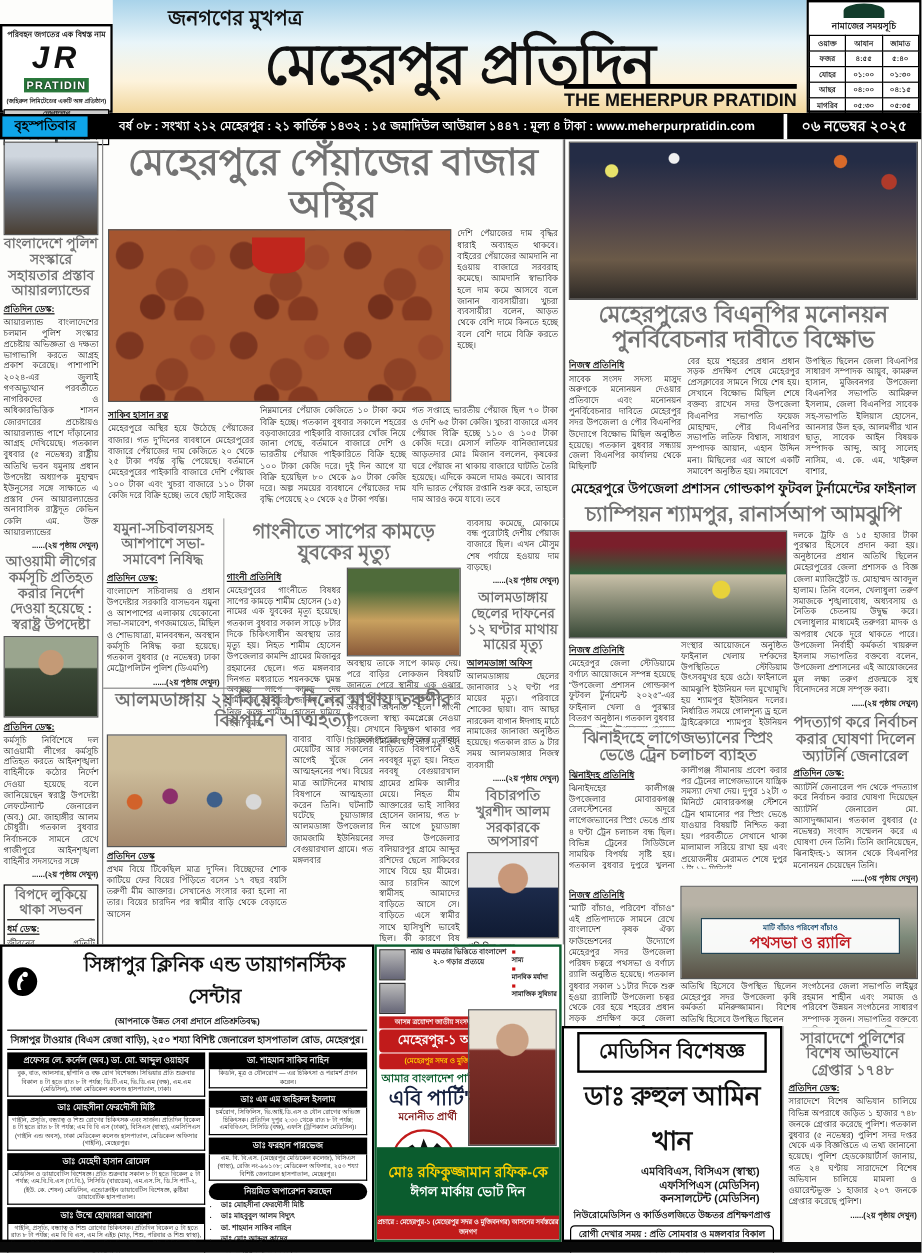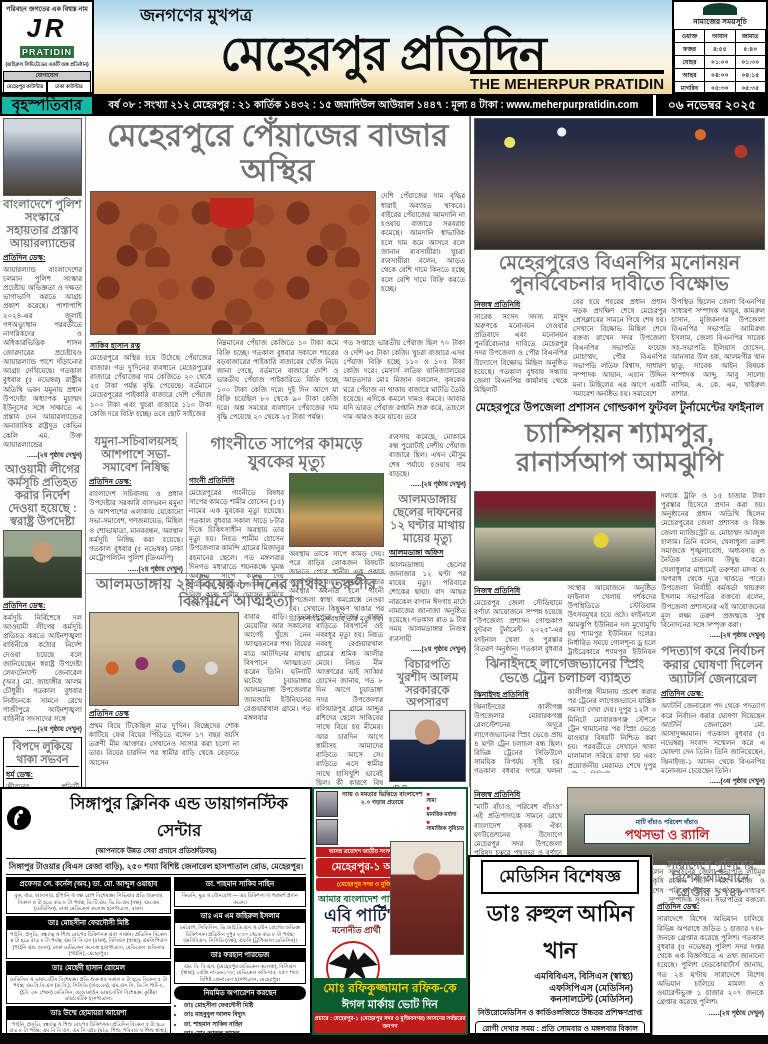--- a/index.html
+++ b/index.html
@@ -10,21 +10,21 @@
   .hl{font-weight:800;color:#737373;line-height:1.12;}
   .byline{font-weight:bold;font-size:7.5px;text-decoration:underline;margin:2px 0 1px;}
   .bt{font-size:7px;text-align:justify;line-height:1.32;color:#141414;word-break:break-word;}
   .jump{font-size:6.5px;text-align:right;font-weight:bold;margin-top:1px;}
   .cols{display:flex;gap:5px;}
   .c{flex:1;min-width:0;}
   .photo{position:relative;overflow:hidden;border:1px solid #555;}
   .kicker{font-weight:800;text-align:center;}
   
   .header{top:0;left:0;width:768px;height:95px;display:flex;border-bottom:1px solid #000;}
-  .jr{width:94px;border:2px solid #000;background:#fff;text-align:center;padding:2px 1px;box-sizing:border-box;}
+  .jr{width:94px;border:2px solid #000;background:#fff;text-align:center;padding:2px 1px;box-sizing:border-box;margin-top:20px;}
   .jr-top{font-size:6.5px;font-weight:bold;}
   .jr-brand{font-size:26px;font-weight:800;font-style:italic;letter-spacing:4px;line-height:1;}
   .jr-brand2{font-size:9px;font-weight:800;letter-spacing:1px;color:#fff;background:#2b7a3d;
              text-shadow:0 0 2px #000;padding:1px 2px;display:inline-block;}
   .jr-sub{font-size:5px;font-weight:bold;margin-top:2px;}
   .jr-contact-h{font-size:5.5px;background:#ccc;border:1px solid #000;margin-top:2px;font-weight:bold;}
   .jr-table{display:flex;font-size:5px;font-weight:bold;}
   .jr-table>div{flex:1;border:1px solid #000;padding:1px;}
   .mast{flex:1;background:linear-gradient(180deg,#a9d3ea 0%,#e9f5f9 38%,#fdf3dc 72%,#f1d69c 100%);
         text-align:center;padding:2px 6px;box-sizing:border-box;position:relative;}
@@ -33,21 +33,21 @@
   .mast-sub{position:absolute;right:8px;bottom:2px;font-size:15px;font-weight:800;
             border-top:4px solid #000;padding-top:1px;font-stretch:condensed;}
   .prayer{width:96px;border:2px solid #000;background:#fff;font-size:6px;box-sizing:border-box;}
   .prayer-title{font-weight:800;font-size:7.5px;text-align:center;padding:1px 0;}
   .prayer table{border-collapse:collapse;width:100%;}
   .prayer td,.prayer th{border:1px solid #000;font-size:6px;text-align:center;padding:0.5px 0;font-weight:bold;}
   .mosque{display:block;margin:1px auto 0;width:34px;height:12px;background:#123c2b;
           border-radius:50% 50% 0 0;}
   
   .datebar{top:95px;left:0;width:768px;height:21px;display:flex;align-items:stretch;background:#000;}
-  .db-day{background:#14b8a6;color:#000;border:2px solid #000;font-weight:800;font-size:15px;
+  .db-day{background:#0ea5e9;color:#000;border:2px solid #000;font-weight:800;font-size:11px;
           display:flex;align-items:center;padding:0 10px;}
   .db-info{flex:1;color:#fff;font-weight:bold;font-size:10px;display:flex;align-items:center;
            justify-content:center;}
   .db-date{color:#fff;font-weight:800;font-size:12px;display:flex;align-items:center;padding:0 12px;
            border-left:3px solid #fff;}
   
   .sidebar{top:116px;left:0;width:86px;height:671px;border-right:1px solid #888;padding:2px 3px;}
   .side-hl{font-size:11.5px;text-align:center;margin:2px 0;}
   .rahmat-box{border:1.5px solid #000;padding:2px;margin-top:2px;}
   .rahmat-hl{font-size:11px;text-align:center;border-bottom:1px solid #000;padding-bottom:1px;}
@@ -59,21 +59,21 @@
   .md-hl{font-size:11.5px;text-align:center;margin:3px 0 1px;}
   .jamuna{top:432px;left:86px;width:100px;height:163px;padding:0 3px;}
   .gangni{top:432px;left:186px;width:200px;height:163px;padding:0 2px;border-left:1px solid #aaa;}
   .gangni-hl{font-size:16.5px;text-align:center;margin:2px 0;}
   .suicide{top:573px;left:86px;width:300px;height:172px;padding:0 3px;border-top:1px solid #888;}
   .suicide-hl{font-size:15px;text-align:center;margin:2px 0;}
   
   .rightzone{top:116px;left:470px;width:298px;height:739px;border-left:1px solid #555;padding:2px 3px;}
   .bnp-hl{font-size:19px;text-align:center;margin:2px 0;}
   .champ-kicker{font-size:11px;margin-top:3px;}
-  .champ-hl{font-size:26px;text-align:center;margin:1px 0 14px;}
+  .champ-hl{font-size:17px;text-align:center;margin:1px 0 4px;}
   .train-hl{font-size:13px;text-align:center;margin:2px 0 1px;}
   .att-hl{font-size:12.5px;text-align:center;margin:3px 0 1px;}
   .krishok-hl{font-size:13.5px;text-align:center;margin:3px 0 1px;}
   .banner{position:absolute;left:8%;top:34%;width:84%;background:rgba(255,255,255,.95);
           border:1px solid #245;text-align:center;padding:2px 0;}
   .banner-top{font-size:6px;font-weight:bold;color:#0a3d62;}
   .banner-main{font-size:13px;font-weight:800;color:#c0181f;line-height:1;}
   
   .singapore{top:787px;left:0;width:312px;height:248px;border:2.5px solid #000;background:#fff;padding:2px 4px;}
   .sg-head{display:flex;align-items:center;gap:20px;}
@@ -96,21 +96,21 @@
   .ab-mini{background:#c11b1b;color:#fff;font-size:5.5px;font-weight:bold;text-align:center;width:70%;margin:0 0 1px 2px;padding:1px;}
   .ab-seat{background:#c11b1b;color:#fff;font-size:10.5px;font-weight:800;text-align:center;width:74%;margin-left:2px;padding:1px 0;border-radius:3px;}
   .ab-seatsub{background:#c11b1b;color:#ffd200;font-size:6px;font-weight:bold;text-align:center;width:74%;margin:1px 0 1px 2px;padding:1px 0;border-radius:2px;}
   .ab-party{font-size:9px;font-weight:800;color:#0b5c2e;margin-left:4px;}
   .ab-party2{font-size:17px;font-weight:800;color:#15203f;margin-left:10px;line-height:1;}
   .ab-nom{font-size:8.5px;font-weight:800;color:#7a1010;margin-left:18px;}
   .ab-cand{position:absolute;right:2px;top:52px;width:72px;height:112px;
            background:radial-gradient(circle at 50% 22%,#caa184 13px,transparent 14px),linear-gradient(180deg,#e9e2d6 28%,#7c2f28 30%,#5e211c 100%);
            border:1px solid #555;}
   .ab-eagle{margin:2px 0 0 8px;}
-  .ab-green{position:absolute;left:0;bottom:14px;width:100%;background:#0b5c2e;text-align:center;padding:4px 0;}
+  .ab-green{position:absolute;left:0;bottom:14px;width:100%;background:#0b5c2e;text-align:center;padding:15px 0;}
   .ab-cname{color:#ffd200;font-size:12px;font-weight:800;line-height:1.15;}
   .ab-vote{color:#fff;font-size:11px;font-weight:800;}
   .ab-foot{position:absolute;left:0;bottom:0;width:100%;background:#c11b1b;color:#fff;font-size:5.5px;
            font-weight:bold;text-align:center;padding:2px 0;}
   .medicine{top:855px;left:468px;width:184px;height:180px;border:2.5px solid #000;background:#fff;text-align:center;padding:2px 3px;}
   .med-title{border:2px solid #000;font-size:17px;font-weight:800;padding:1px 0;margin:1px 8px;}
   .med-doc{font-size:22px;font-weight:800;margin:2px 0 1px;letter-spacing:-0.5px;}
   .med-deg{font-size:9px;font-weight:800;text-align:right;padding-right:14px;line-height:1.3;}
   .med-train{font-size:7.5px;font-weight:800;margin-top:1px;}
   .med-hours{border:1.5px solid #000;border-radius:4px;font-size:7.5px;font-weight:800;margin:2px 2px;padding:1px;}

